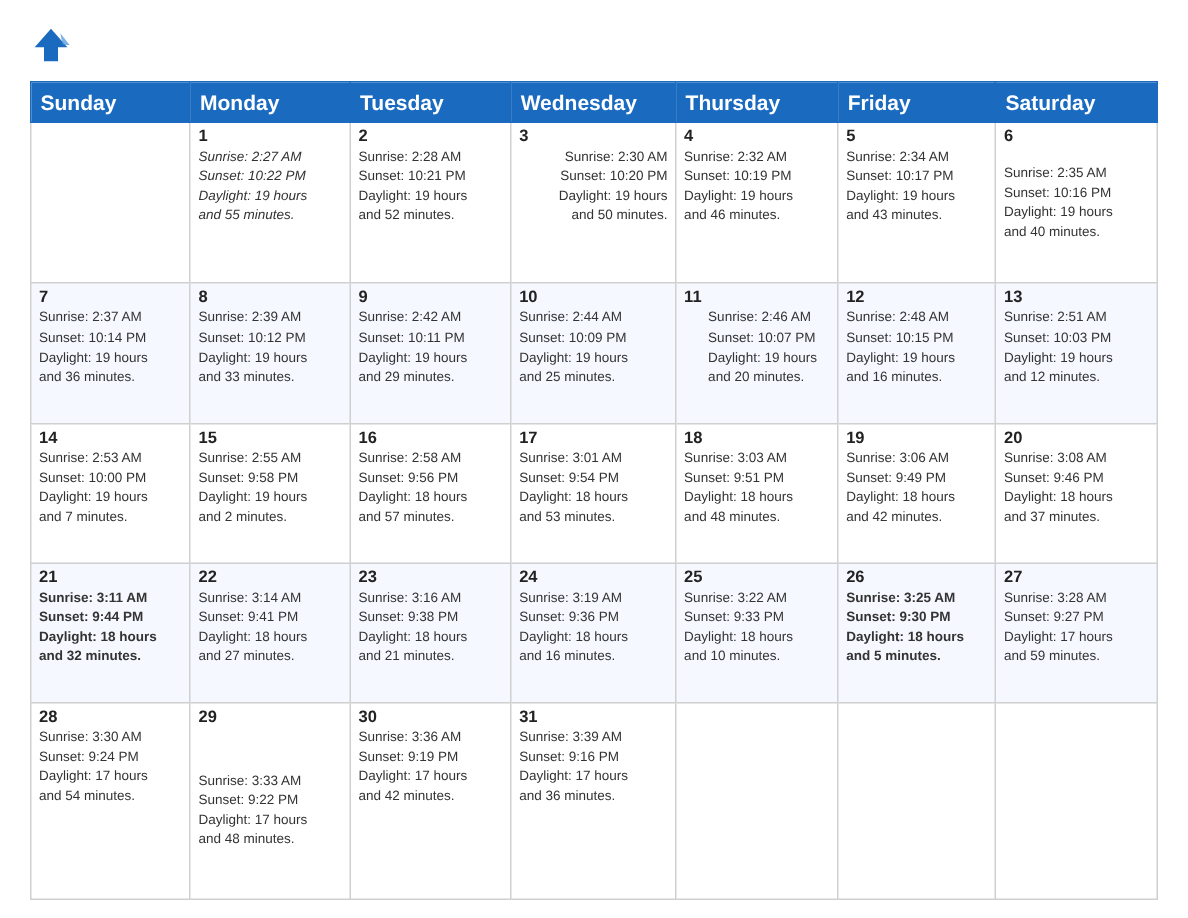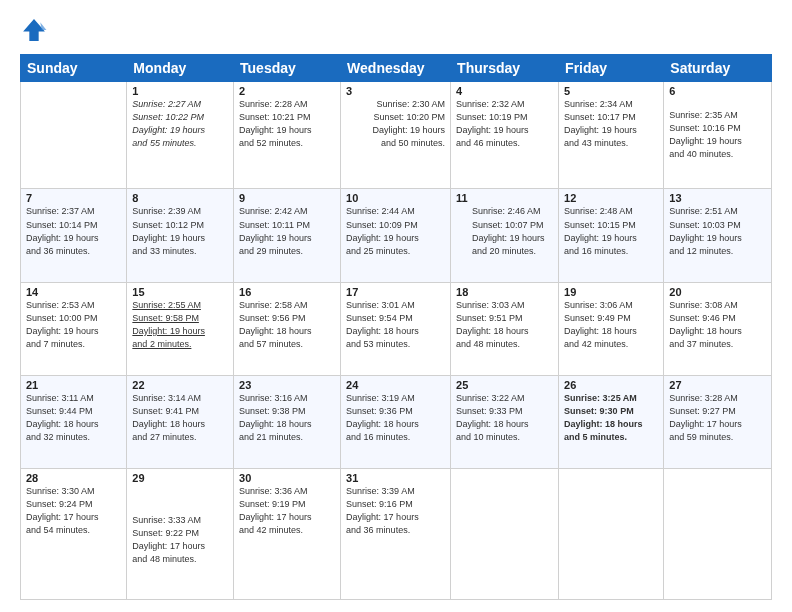--- a/index.html
+++ b/index.html
@@ -233,21 +233,21 @@
         <tr>
           <td>
             <span class="day-number">14</span>
             <div class="day-info" style="white-space: pre-line;">Sunrise: 2:53 AM
 Sunset: 10:00 PM
 Daylight: 19 hours
 and 7 minutes.</div>
           </td>
           <td>
             <span class="day-number">15</span>
-            <div class="day-info" style="white-space: pre-line; text-decoration: underline;">Sunrise: 2:55 AM
+            <div class="day-info" style="white-space: pre-line;">Sunrise: 2:55 AM
 Sunset: 9:58 PM
 Daylight: 19 hours
 and 2 minutes.</div>
           </td>
           <td>
             <span class="day-number">16</span>
             <div class="day-info" style="white-space: pre-line;">Sunrise: 2:58 AM
 Sunset: 9:56 PM
 Daylight: 18 hours
 and 57 minutes.</div>
@@ -277,21 +277,21 @@
             <span class="day-number">20</span>
             <div class="day-info" style="white-space: pre-line;">Sunrise: 3:08 AM
 Sunset: 9:46 PM
 Daylight: 18 hours
 and 37 minutes.</div>
           </td>
         </tr>
         <tr>
           <td>
             <span class="day-number">21</span>
-            <div class="day-info" style="white-space: pre-line;">Sunrise: 3:11 AM
+            <div class="day-info" style="white-space: pre-line; font-weight: bold;">Sunrise: 3:11 AM
 Sunset: 9:44 PM
 Daylight: 18 hours
 and 32 minutes.</div>
           </td>
           <td>
             <span class="day-number">22</span>
             <div class="day-info" style="white-space: pre-line;">Sunrise: 3:14 AM
 Sunset: 9:41 PM
 Daylight: 18 hours
 and 27 minutes.</div>

